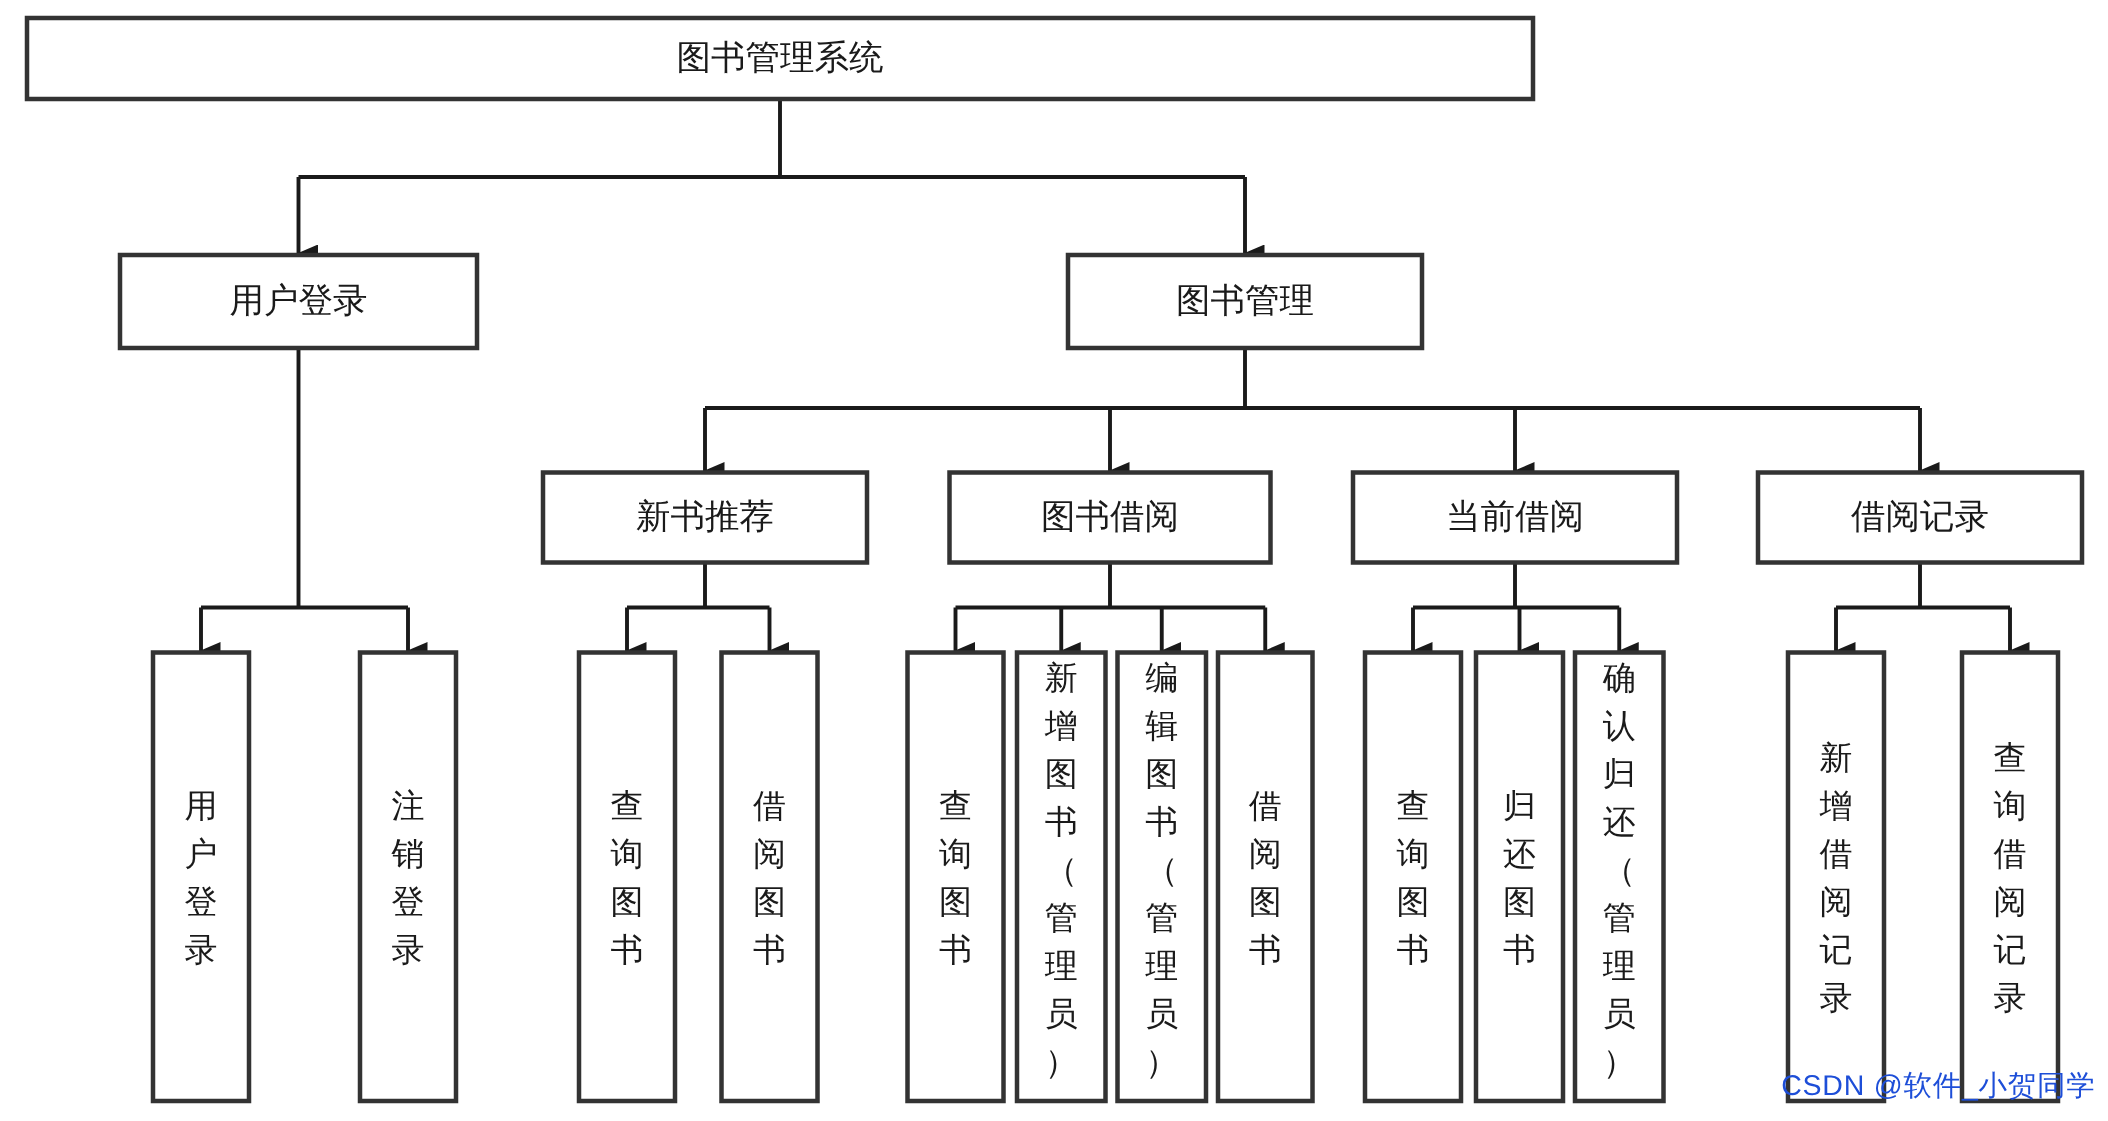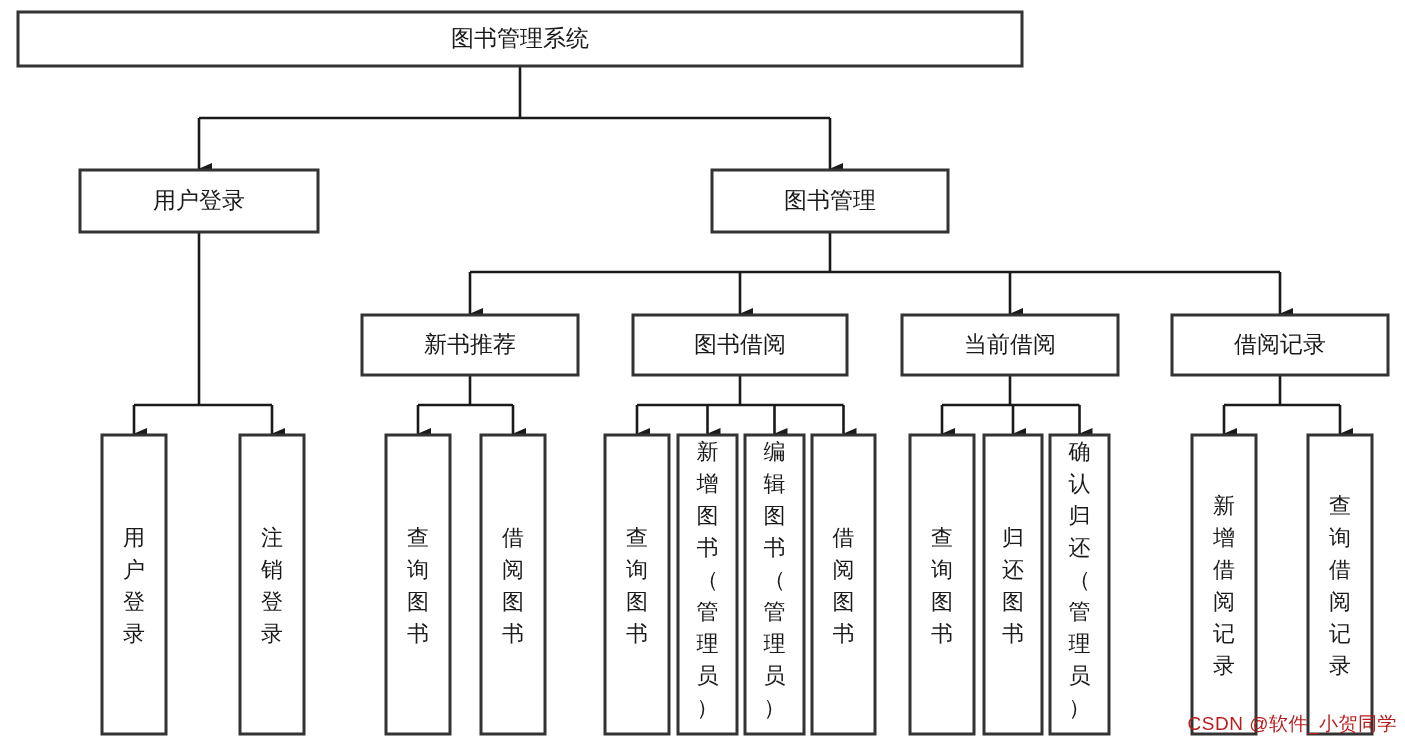--- a/index.html
+++ b/index.html
@@ -51,21 +51,21 @@
   .arrow-head {
     fill: #1a1a1a;
     stroke: none;
   }
   .watermark {
     position: absolute;
     right: 8px;
     bottom: 6px;
     font-family: "Liberation Sans", "DejaVu Sans", sans-serif;
     font-size: 19px;
-    color: #b91c1c;
+    color: #1d4ed8;
     white-space: nowrap;
     letter-spacing: 0.5px;
     user-select: none;
   }
 </style>
 </head>
 <body>
 
 <div id="stage">
 

